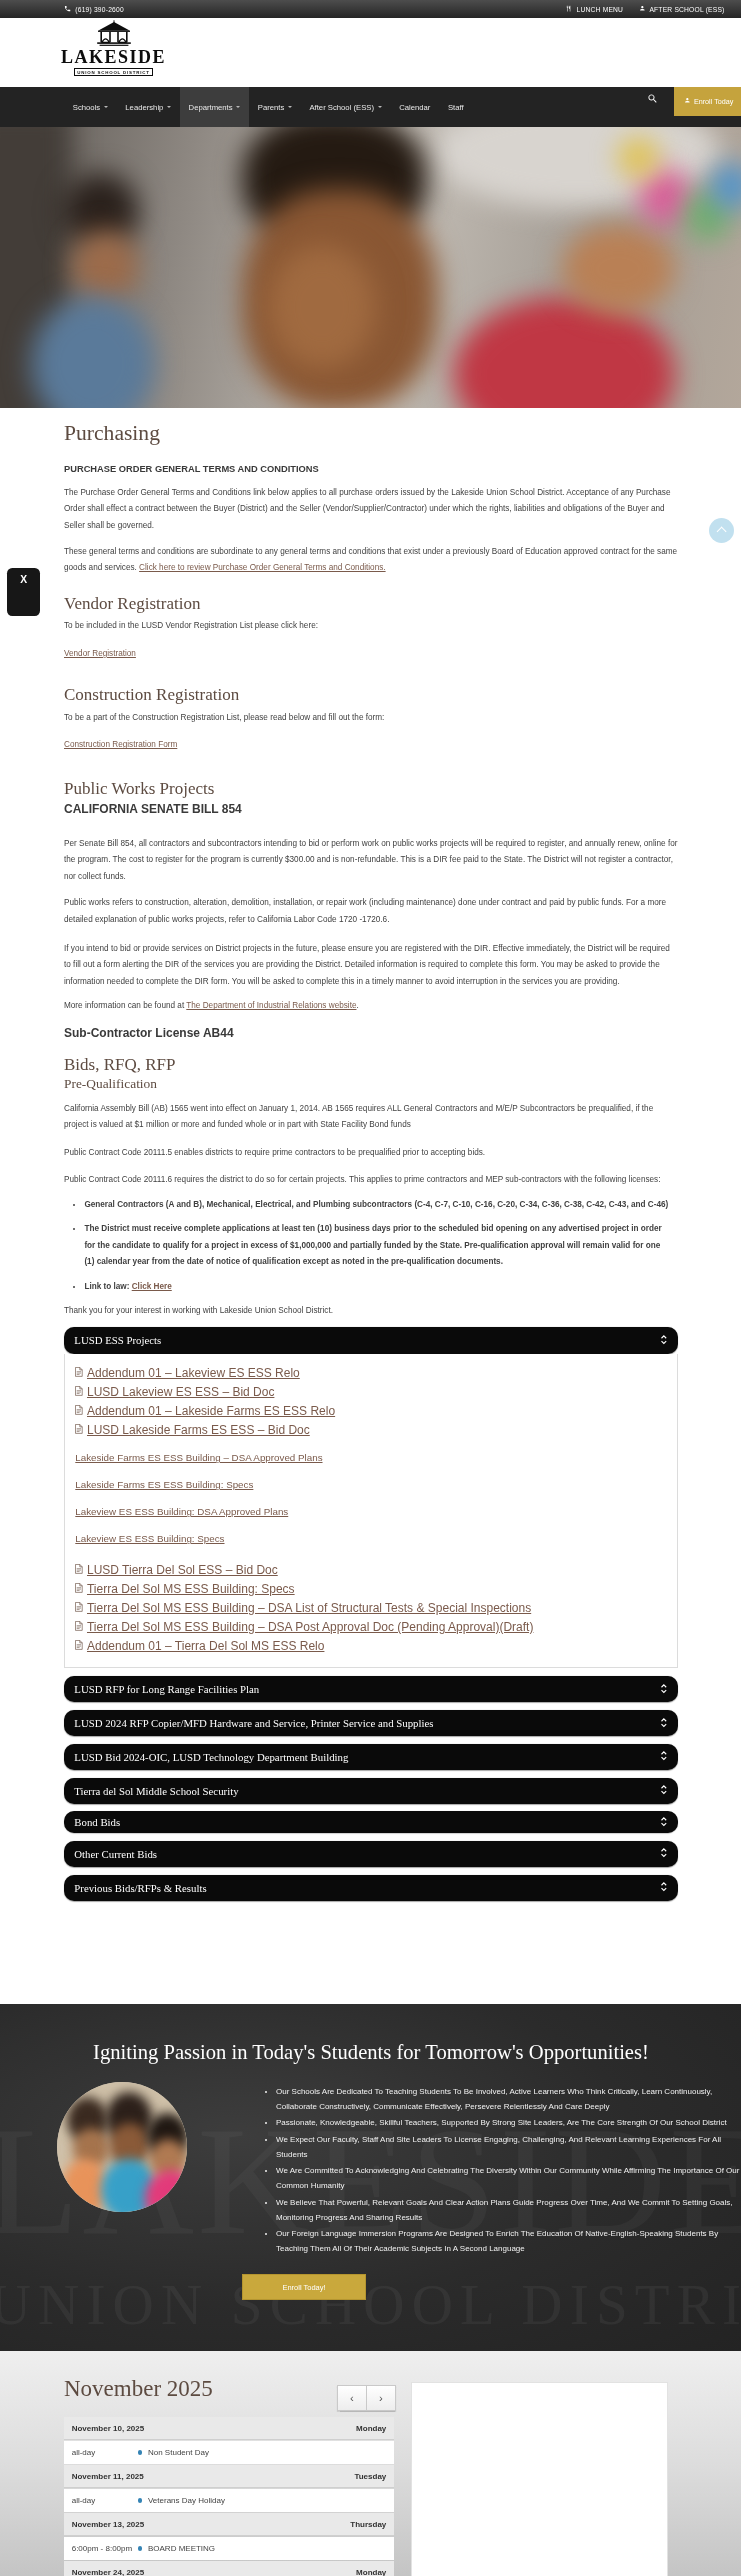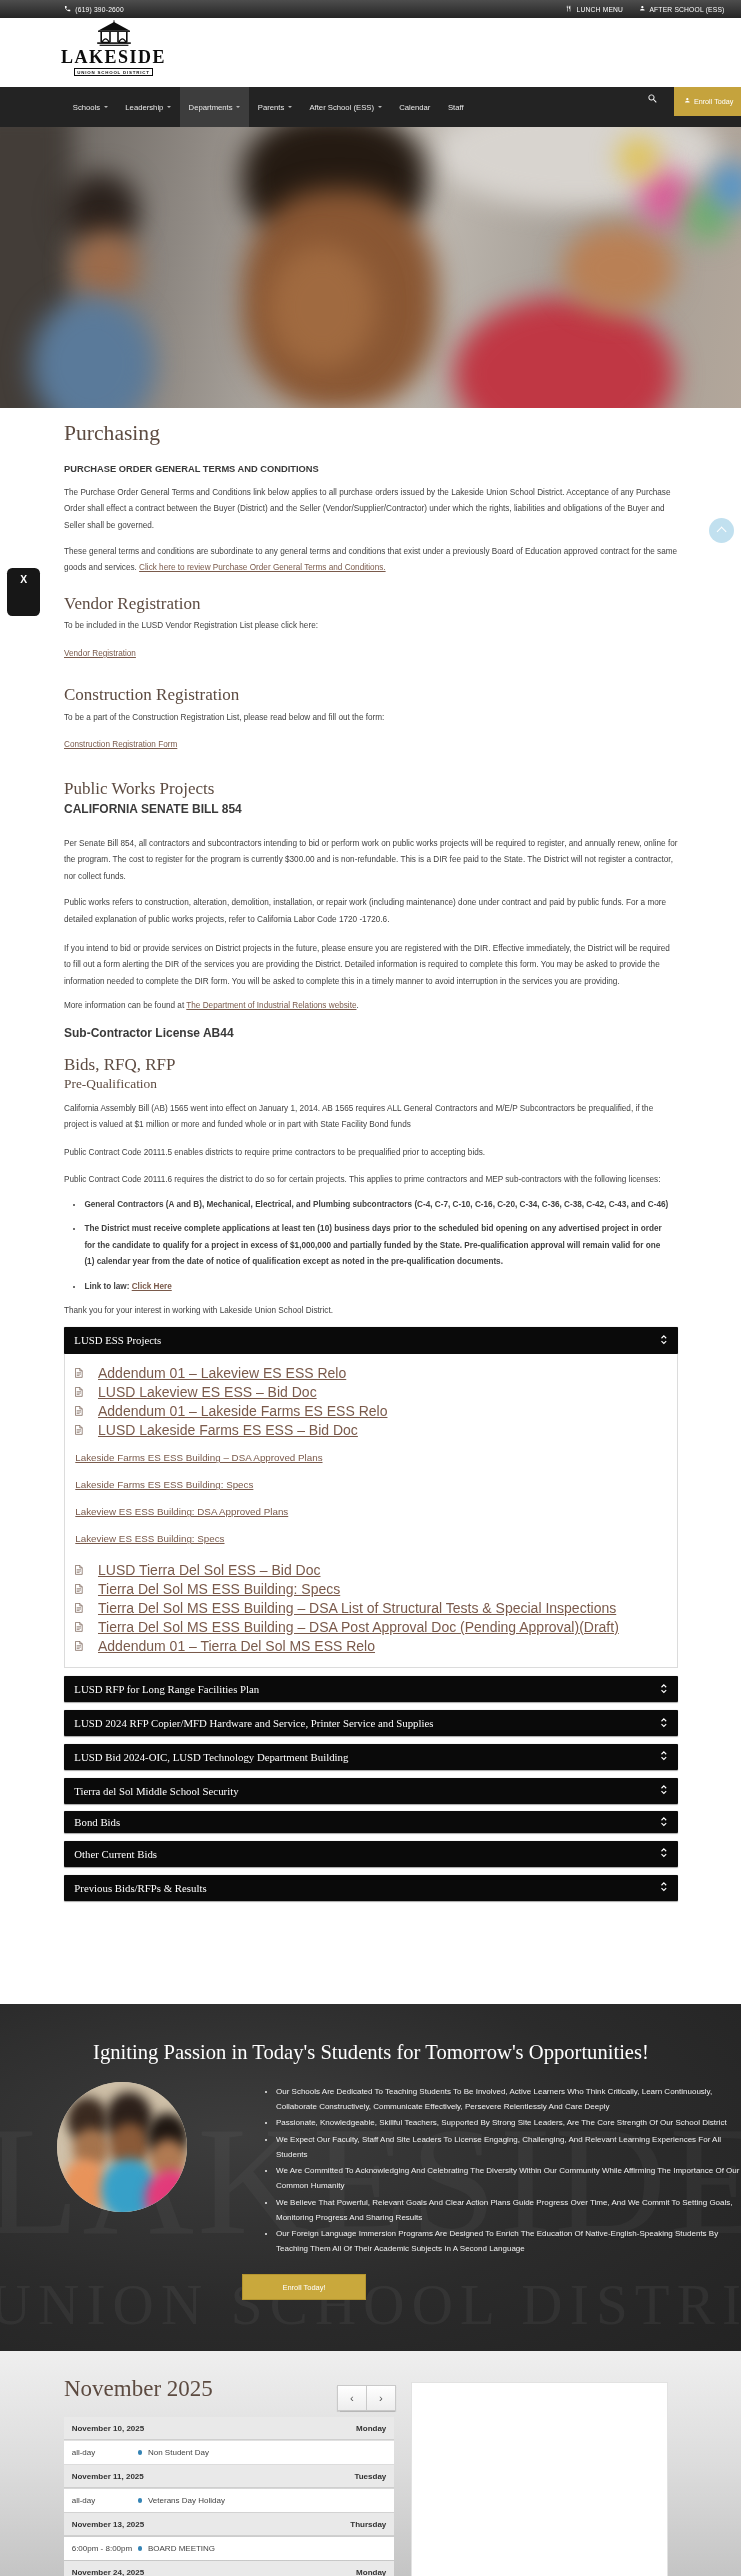--- a/index.html
+++ b/index.html
@@ -43,24 +43,24 @@
   .h4{font-size:9.3px;font-weight:700;color:#3a3a3a;margin:0;}
   .h5{font-size:12px;font-weight:700;color:#3a3a3a;margin:0;}
   .body-p{font-size:8.2px;line-height:16.5px;color:#3f3f3f;margin:0;}
   .tlink{color:#7a5a4b;text-decoration:underline;}
   ul.plain{margin:0;padding-left:12.4px;}
   ul.plain li{font-size:8.2px;line-height:16.5px;color:#3f3f3f;margin:8px;font-weight:bold;}
   .mt2{margin-top:1px}.mt6{margin-top:3.1px}.mt8{margin-top:4.1px}.mt14{margin-top:7.2px}.mt16{margin-top:8.2px}
   .mt18{margin-top:9.3px}.mt20{margin-top:10.3px}.mt22{margin-top:11.3px}.mt24{margin-top:12.4px}.mt28{margin-top:14.4px}.mt34{margin-top:17.5px}.mt38{margin-top:19.6px}.mt44{margin-top:23px}.mt48{margin-top:25px}
 
   .acc-bar{height:27px;background:#0a0a0a;color:#fff;display:flex;align-items:center;justify-content:space-between;
-           padding:0 10.3px;box-sizing:border-box;font-family:"Liberation Serif",serif;font-size:10.8px;border-radius:1px;
+           padding:0 10.3px;box-sizing:border-box;font-family:"Liberation Serif",serif;font-size:10.8px;border-radius:10px;
            margin-bottom:7.7px;box-shadow:0 0.5px 1px rgba(0,0,0,.35);}
   .acc-content{border:0.5px solid #dcdcdc;border-top:none;margin:-7.7px 0 8.8px;padding:9.3px 10.3px 11.3px;background:#fff;}
-  .doc-link{height:19px;display:flex;align-items:center;gap:15px;font-size:14px;}
+  .doc-link{height:19px;display:flex;align-items:center;gap:4px;font-size:12px;}
   .doc-link a{color:#7a5a4b;}
   .big-link{margin:13.4px 0 16px;font-size:9.8px;}
   .big-link a{color:#7a5a4b;}
 
   
   .mission{height:347px;background:radial-gradient(ellipse at 32% 38%,#3d3d3d 0%,#2b2b2b 55%,#232323 100%);
            color:#fff;position:relative;overflow:hidden;}
   .watermark{position:absolute;left:-15.5px;top:88px;font-family:"Liberation Serif",serif;font-size:155px;
              color:rgba(255,255,255,0.04);letter-spacing:3.1px;pointer-events:none;white-space:nowrap;}
   .watermark2{position:absolute;left:-10.3px;top:268px;font-family:"Liberation Serif",serif;font-size:57px;

